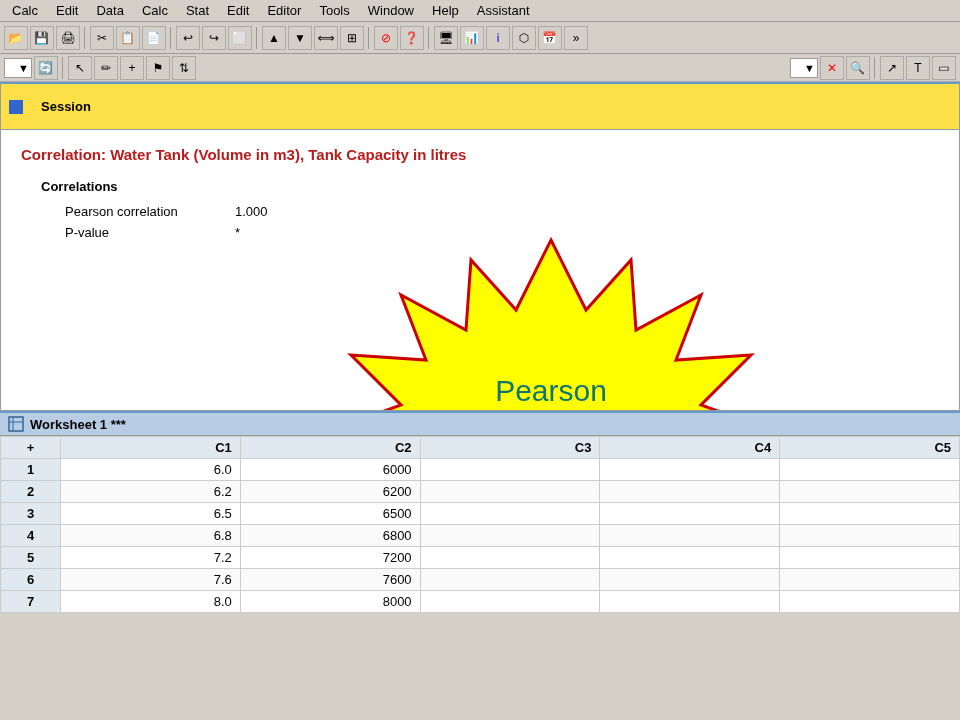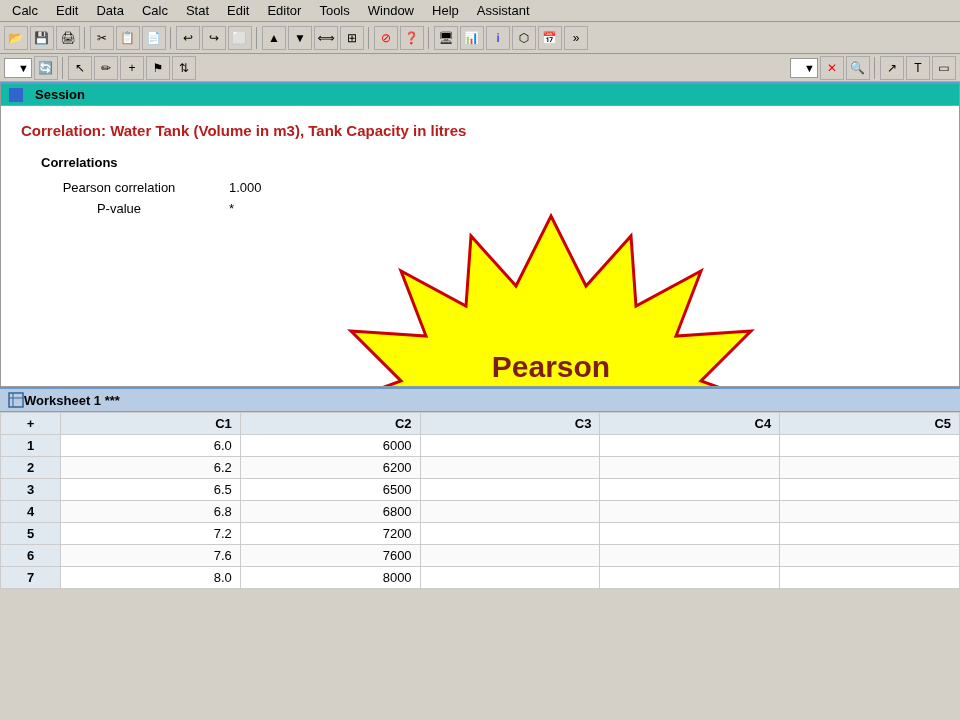--- a/index.html
+++ b/index.html
@@ -61,25 +61,25 @@
 
     
     .session-panel {
       background: #e8e8e8;
       border: 1px solid #999;
       border-top: 2px solid #6699cc;
       margin: 0;
       position: relative;
     }
     .session-header {
-      background: #14b8a6;
-      padding: 3px 8px;
-      display: flex;
-      align-items: center;
-      gap: 12px;
+      background: #fde047;
+      padding: 15px 8px;
+      display: flex;
+      align-items: center;
+      gap: 18px;
       font-size: 13px;
       font-weight: bold;
       border-bottom: 1px solid #999;
     }
     .session-icon {
       width: 14px; height: 14px;
       background: #3366cc;
       display: inline-block;
     }
     .session-content {
@@ -96,25 +96,24 @@
       color: #b91c1c;
     }
     .correlations-label {
       font-weight: bold;
       font-size: 13px;
       margin-bottom: 8px;
       margin-left: 20px;
     }
     .corr-row {
       display: flex;
-      gap: 40px;
-      margin-left: 28px;
+      gap: 30px;
+      margin-left: 44px;
       font-size: 13px;
       line-height: 1.6;
-      text-align: center;
     }
     .corr-name { min-width: 140px; }
     .corr-val { }
 
     
     .starburst-container {
       position: absolute;
       top: 100px;
       left: 290px;
       width: 520px;
@@ -125,37 +124,37 @@
     }
     .starburst-svg {
       position: absolute;
       top: 0; left: 0;
       width: 100%; height: 100%;
     }
     .starburst-text {
       position: relative;
       z-index: 10;
       font-size: 30px;
-      font-weight: bold;
+      font-weight: normal;
       text-align: center;
       line-height: 1.3;
-      color: #7f1d1d;
+      color: #0f766e;
     }
 
     
     .worksheet-panel {
       border-top: 2px solid #6699cc;
       background: #b8cce4;
     }
     .worksheet-header {
       background: #b8cce4;
       padding: 3px 8px;
       display: flex;
       align-items: center;
-      gap: 0;
+      gap: 6px;
       font-size: 13px;
       font-weight: bold;
       border-bottom: 1px solid #999;
     }
     .ws-icon {
       width: 16px; height: 16px;
       display: inline-flex;
       align-items: center;
       justify-content: center;
     }

